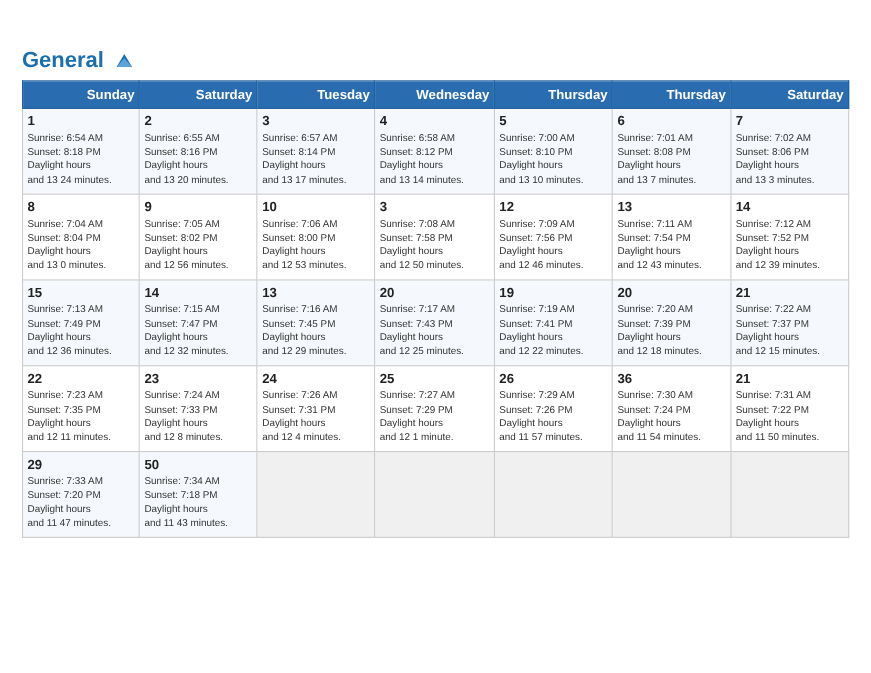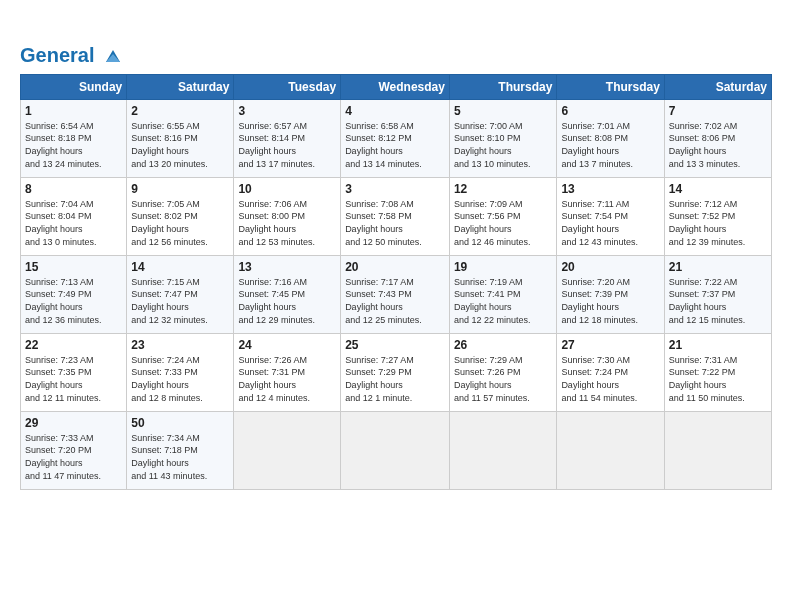--- a/index.html
+++ b/index.html
@@ -352,21 +352,21 @@
           <td>
         <span class="day-num">26</span>
         <div class="day-info">
           Sunrise: 7:29 AM<br>
           Sunset: 7:26 PM<br>
           Daylight hours<br>
           and 11 57 minutes.
         </div>
       </td>
           <td>
-        <span class="day-num">27</span>
+        <span class="day-num">36</span>
         <div class="day-info">
           Sunrise: 7:30 AM<br>
           Sunset: 7:24 PM<br>
           Daylight hours<br>
           and 11 54 minutes.
         </div>
       </td>
           <td>
         <span class="day-num">21</span>
         <div class="day-info">

